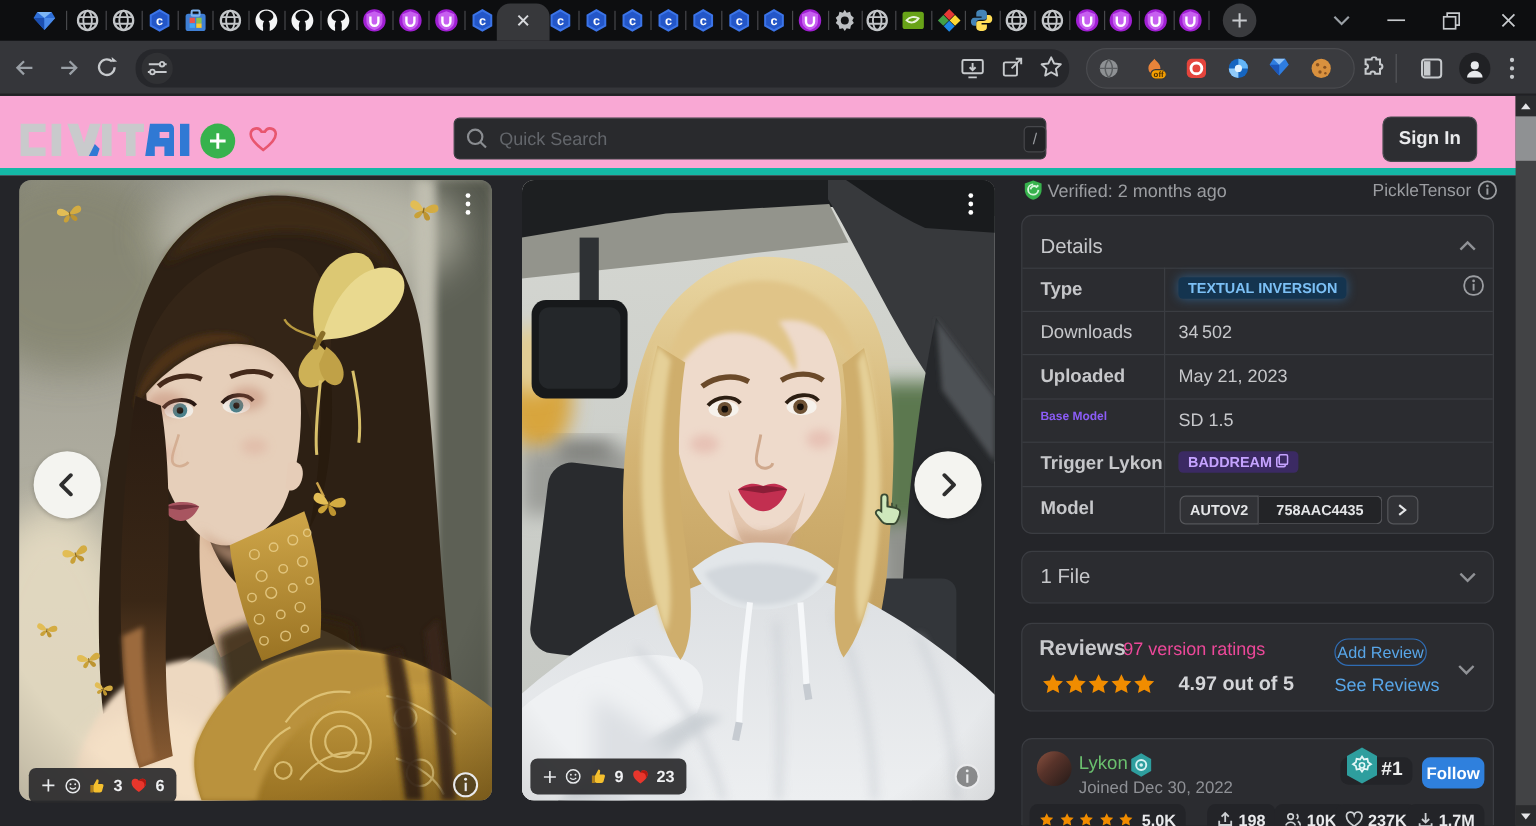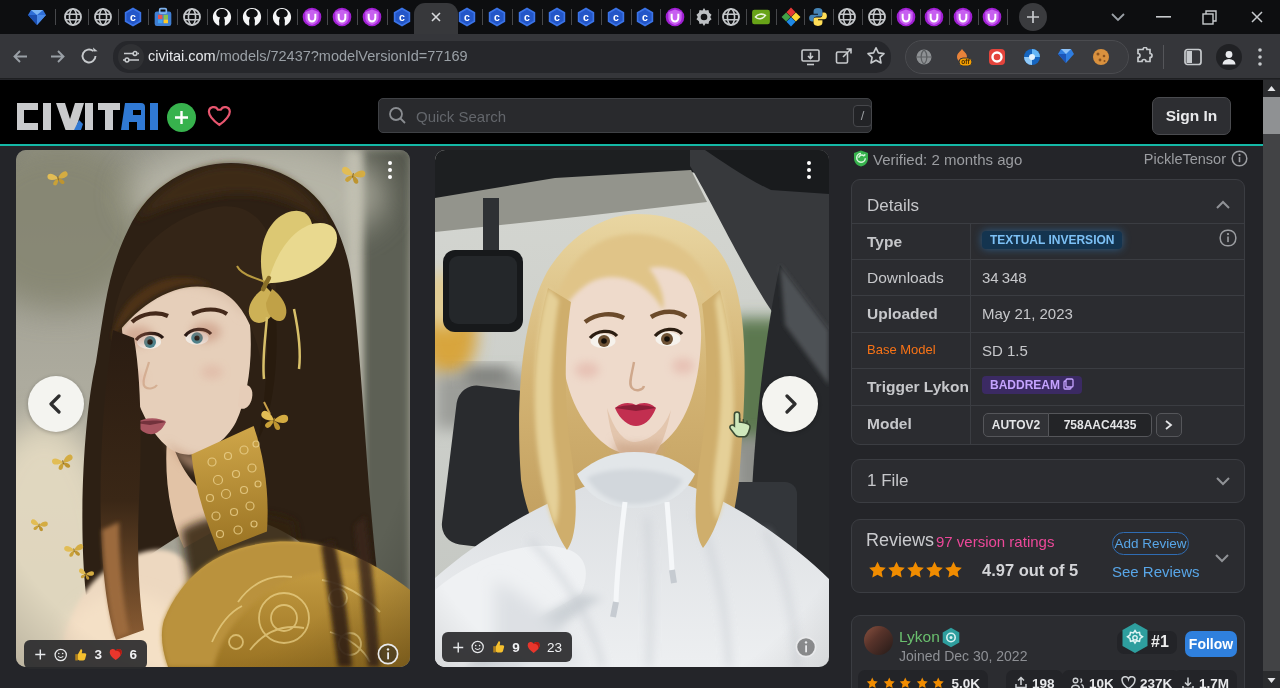--- a/index.html
+++ b/index.html
@@ -1,19 +1,19 @@
 <!DOCTYPE html>
 <html><head><meta charset="utf-8"><style>
 *{margin:0;padding:0;box-sizing:border-box}
 html,body{width:1280px;height:688px;overflow:hidden;background:#242529;font-family:"Liberation Sans",sans-serif}
 .abs{position:absolute}
 #tabstrip{position:absolute;left:0;top:0;width:1280px;height:34px;background:#0d0e10}
 #toolbar{position:absolute;left:0;top:34px;width:1280px;height:45px;background:#35363a;border-bottom:1px solid #1e1f21}
 #page{position:absolute;left:0;top:80px;width:1280px;height:608px;background:#242529}
-#navbar{position:absolute;left:0;top:0;width:1264px;height:66px;background:#000000;border-bottom:2px solid #14b8a6}
+#navbar{position:absolute;left:0;top:0;width:1264px;height:66px;background:#f9a8d4;border-bottom:6px solid #14b8a6}
 .sep{position:absolute;top:9px;width:1px;height:16px;background:#47484b}
 .ticon{position:absolute;top:7px;width:20px;height:20px}.ticon svg{width:20px;height:20px}
 .pill{position:absolute;border-radius:15px;background:#26272b}
 svg.abs{display:block}
 .panel{position:absolute;left:851px;width:394px;background:#2b2c30;border:1px solid #3b3d42;border-radius:9px}
 .chev{stroke:#909296;stroke-width:2;fill:none}
 </style></head><body>
 <div id="tabstrip">
 <div class="sep" style="left:55px"></div>
 <div class="sep" style="left:88px"></div>
@@ -238,21 +238,20 @@
       <path d="M14 1.5 L14.6 5.6 L18.6 5.2 Z" fill="#c7cacd"></path>
     </svg>
 <div class="pill" style="left:113px;top:7px;width:778px;height:32px"></div>
 <div class="abs" style="left:118px;top:10px;width:26px;height:26px;border-radius:50%;background:#303134"></div>
 <svg class="abs" style="left:123px;top:15px" width="16" height="16" viewBox="0 0 16 16">
       <path d="M1 4.5 H11 M14.5 4.5 H16" stroke="#c7cacd" stroke-width="1.6"></path>
       <circle cx="12" cy="4.5" r="1.9" fill="none" stroke="#c7cacd" stroke-width="1.5"></circle>
       <path d="M0 11 H2 M6 11 H16" stroke="#c7cacd" stroke-width="1.6"></path>
       <circle cx="4" cy="11" r="1.9" fill="none" stroke="#c7cacd" stroke-width="1.5"></circle>
     </svg>
-<div class="abs" style="left:148px;top:14px;font-size:14.5px;color:#e8eaed">civitai.com<span style="color:#9aa0a6">/models/72437?modelVersionId=77169</span></div>
 <svg class="abs" style="left:800px;top:12px" width="21" height="21" viewBox="0 0 21 21">
       <rect x="2" y="4" width="17" height="11" rx="1.2" fill="none" stroke="#c7cacd" stroke-width="1.6"></rect>
       <path d="M7 18.5 H14" stroke="#c7cacd" stroke-width="1.6"></path>
       <path d="M10.5 6.5 V12 M8 10 l2.5 2.5 L13 10" stroke="#c7cacd" stroke-width="1.6" fill="none"></path>
     </svg>
 <svg class="abs" style="left:834px;top:12px" width="20" height="20" viewBox="0 0 20 20">
       <rect x="2.5" y="6" width="11" height="11" rx="1.2" fill="none" stroke="#c7cacd" stroke-width="1.6"></rect>
       <path d="M9 11 L17 3 M12.5 3 H17 V7.5" stroke="#c7cacd" stroke-width="1.6" fill="none"></path>
     </svg>
 <svg class="abs" style="left:866px;top:12px" width="20" height="20" viewBox="0 0 20 20">
@@ -637,21 +636,21 @@
       </svg>
       <svg width="16" height="16" viewBox="0 0 16 16">
         <path d="M1.5 7 h3 v7.5 h-3z" fill="#b07f1a"></path>
         <path d="M4.5 13.5 V7.5 L8 1.2 c1.3 0 2 0.8 1.7 2.3 L9.2 6 h3.8 c1.2 0 1.8 0.9 1.5 2 l-1.3 4.8 c-0.3 1-1 1.7-2.2 1.7 H6.5 c-0.8 0-1.5-0.4-2-1z" fill="#f5c02e"></path>
       </svg>
       <span style="color:#f0f1f3;font-size:13.5px;font-weight:bold">9</span>
       <svg width="16" height="15" viewBox="0 0 16 15">
         <path d="M8 14 C3 10.5 0.8 7.8 0.8 4.8 A3.8 3.8 0 0 1 8 3 a3.8 3.8 0 0 1 7.2 1.8 C15.2 7.8 13 10.5 8 14z" fill="#e8362c"></path>
         <path d="M8 3 a3.8 3.8 0 0 1 7.2 1.8 c0 1.4-0.6 2.8-1.8 4.2 C14 6 13 4 10.5 3.2z" fill="#b01810"></path>
       </svg>
-      <span style="color:#f0f1f3;font-size:13.5px;font-weight:normal">23</span>
+      <span style="color:#f0f1f3;font-size:13.5px;font-weight:bold">23</span>
     </div>
 <svg class="abs" style="left:377px;top:563px" width="22" height="22" viewBox="0 0 22 22">
       <circle cx="11" cy="11" r="9.6" fill="rgba(30,30,30,0.45)" stroke="#e9eaec" stroke-width="1.7"></circle>
       <rect x="10.2" y="9.3" width="1.8" height="7" fill="#e9eaec"></rect>
       <circle cx="11" cy="6.4" r="1.2" fill="#e9eaec"></circle>
     </svg>
 <svg class="abs" style="left:795px;top:556px" width="22" height="22" viewBox="0 0 22 22">
       <circle cx="11" cy="11" r="9.6" fill="rgba(30,30,30,0.45)" stroke="#e9eaec" stroke-width="1.7"></circle>
       <rect x="10.2" y="9.3" width="1.8" height="7" fill="#e9eaec"></rect>
       <circle cx="11" cy="6.4" r="1.2" fill="#e9eaec"></circle>
@@ -672,52 +671,52 @@
 <svg class="abs" style="left:1216px;top:120px" width="14" height="9" viewBox="0 0 14 9">
       <path d="M1 8 L7 2 L13 8" class="chev"></path>
     </svg>
 <div class="abs" style="left:852px;top:143px;width:392px;height:1px;background:#3b3d42"></div>
 <div class="abs" style="left:867px;top:153px;font-size:15.5px;font-weight:bold;color:#c6c7ca">Type</div>
 <div class="abs" style="left:852px;top:179px;width:392px;height:1px;background:#3b3d42"></div>
 <div class="abs" style="left:867px;top:189px;font-size:15.5px;font-weight:normal;color:#c6c7ca">Downloads</div>
 <div class="abs" style="left:852px;top:215px;width:392px;height:1px;background:#3b3d42"></div>
 <div class="abs" style="left:867px;top:225px;font-size:15.5px;font-weight:bold;color:#c6c7ca">Uploaded</div>
 <div class="abs" style="left:852px;top:252px;width:392px;height:1px;background:#3b3d42"></div>
-<div class="abs" style="left:867px;top:262px;font-size:13px;font-weight:normal;color:#f97316">Base Model</div>
+<div class="abs" style="left:867px;top:262px;font-size:10px;font-weight:bold;color:#8b5cf6">Base Model</div>
 <div class="abs" style="left:852px;top:288px;width:392px;height:1px;background:#3b3d42"></div>
 <div class="abs" style="left:867px;top:298px;font-size:15.5px;font-weight:bold;color:#c6c7ca">Trigger Lykon</div>
 <div class="abs" style="left:852px;top:325px;width:392px;height:1px;background:#3b3d42"></div>
 <div class="abs" style="left:867px;top:335px;font-size:15.5px;font-weight:bold;color:#c6c7ca">Model</div>
 <div class="abs" style="left:970px;top:143px;width:1px;height:222px;background:#3b3d42"></div>
 <div class="abs" style="left:982px;top:151px;padding:2px 8px;white-space:nowrap;background:#14344f;border-radius:4px;box-shadow:0 0 9px rgba(51,154,240,0.45);color:#7cc0f5;font-size:12px;font-weight:bold">TEXTUAL INVERSION</div>
 <svg class="abs" style="left:1219px;top:149px" width="18" height="18" viewBox="0 0 18 18">
       <rect x="1.2" y="1.2" width="15.6" height="15.6" rx="7.2" fill="none" stroke="#9b9da1" stroke-width="1.5"></rect>
       <rect x="8.2" y="7.5" width="1.6" height="5.6" fill="#9b9da1"></rect>
       <circle cx="9" cy="5.1" r="1.15" fill="#9b9da1"></circle>
     </svg>
-<div class="abs" style="left:982px;top:189px;font-size:15px;color:#c6c7ca">34 348</div>
+<div class="abs" style="left:982px;top:189px;font-size:15px;color:#c6c7ca">34 502</div>
 <div class="abs" style="left:982px;top:225px;font-size:15px;color:#c6c7ca">May 21, 2023</div>
 <div class="abs" style="left:982px;top:262px;font-size:15px;color:#c6c7ca">SD 1.5</div>
 <div class="abs" style="left:982px;top:296px;padding:2px 8px;white-space:nowrap;background:#3b2a63;border-radius:4px;color:#c5a3ff;font-size:12px;font-weight:bold">BADDREAM <svg width="11" height="12" viewBox="0 0 11 12" style="vertical-align:-1px">
         <rect x="3" y="1" width="7" height="8" rx="1.2" fill="none" stroke="#c5a3ff" stroke-width="1.3"></rect>
         <path d="M3 3 H2 a1 1 0 0 0 -1 1 v6 a1 1 0 0 0 1 1 h5 a1 1 0 0 0 1-1 V9" fill="none" stroke="#c5a3ff" stroke-width="1.3"></path>
       </svg></div>
 <div class="abs" style="left:983px;top:333px;width:66px;height:24px;background:#313236;border:1px solid #55565a;border-radius:5px 0 0 5px;color:#e4e5e7;font-weight:bold;font-size:12px;text-align:center;line-height:22px">AUTOV2</div>
 <div class="abs" style="left:1049px;top:333px;width:103px;height:24px;background:#232427;border:1px solid #55565a;border-left:none;border-radius:0 5px 5px 0;color:#e4e5e7;font-weight:bold;font-size:12px;text-align:center;line-height:22px">758AAC4435</div>
 <div class="abs" style="left:1156px;top:333px;width:26px;height:24px;background:#313236;border:1px solid #55565a;border-radius:5px"></div>
 <svg class="abs" style="left:1164px;top:340px" width="10" height="10" viewBox="0 0 10 10">
       <path d="M2 1 L7 5 L2 9" stroke="#e4e5e7" stroke-width="1.8" fill="none"></path>
     </svg>
 <div class="panel" style="top:379px;height:44px"></div>
 <div class="abs" style="left:867px;top:391px;font-size:17px;color:#c6c7ca">1 File</div>
 <svg class="abs" style="left:1216px;top:397px" width="14" height="9" viewBox="0 0 14 9">
       <path d="M1 1 L7 7 L13 1" class="chev"></path>
     </svg>
 <div class="panel" style="top:439px;height:74px"></div>
-<div class="abs" style="left:866px;top:450px;font-size:18px;font-weight:normal;color:#c9cacd">Reviews</div>
+<div class="abs" style="left:866px;top:450px;font-size:18px;font-weight:bold;color:#c9cacd">Reviews</div>
 <div class="abs" style="left:936px;top:453px;font-size:15px;color:#ec4899">97 version ratings</div>
 <div class="abs" style="left:1112px;top:452px;width:77px;height:23px;border:1px solid #2f6cb3;border-radius:13px;color:#58a6e8;font-size:13.5px;text-align:center;line-height:21px">Add Review</div>
 <div class="abs" style="left:868px;top:481px;display:flex;gap:0px">
       <svg width="19" height="18" viewBox="0 0 19 18">
         <path d="M9.5 0.8 L12 6 17.8 6.8 13.6 10.8 14.7 16.6 9.5 13.8 4.3 16.6 5.4 10.8 1.2 6.8 7 6Z" fill="#f08c00"></path>
       </svg>
       <svg width="19" height="18" viewBox="0 0 19 18">
         <path d="M9.5 0.8 L12 6 17.8 6.8 13.6 10.8 14.7 16.6 9.5 13.8 4.3 16.6 5.4 10.8 1.2 6.8 7 6Z" fill="#f08c00"></path>
       </svg>
       <svg width="19" height="18" viewBox="0 0 19 18">

